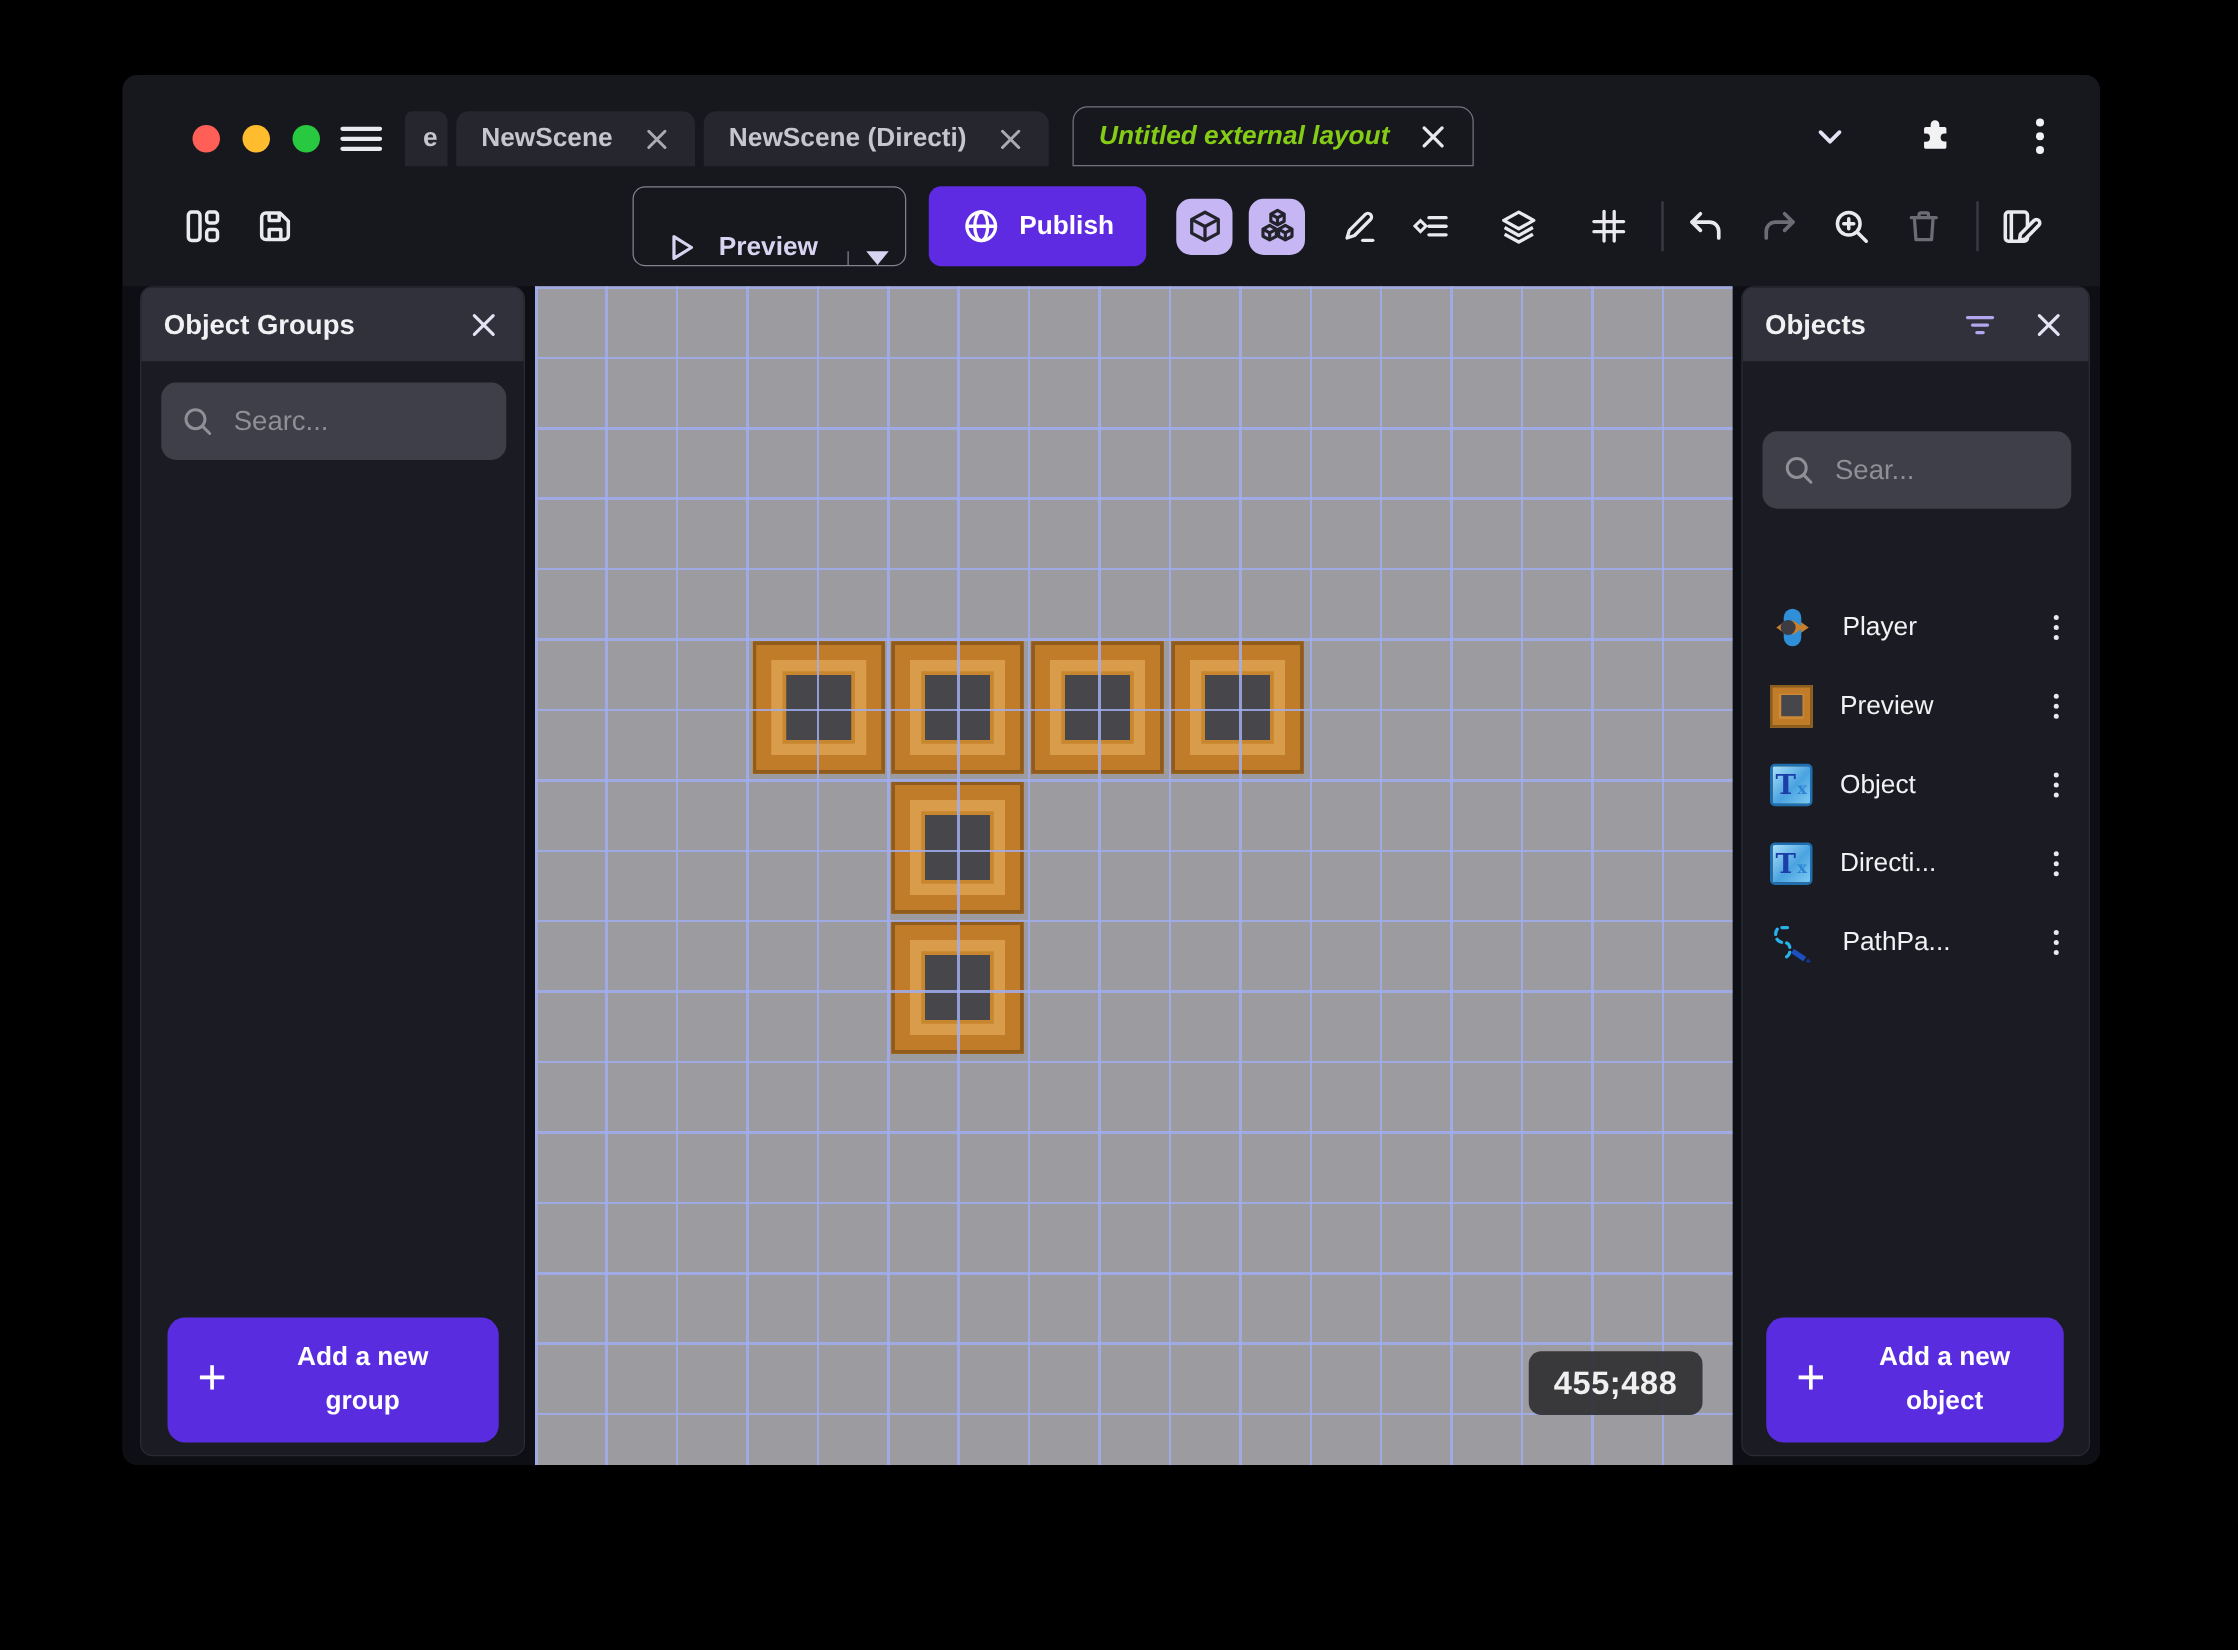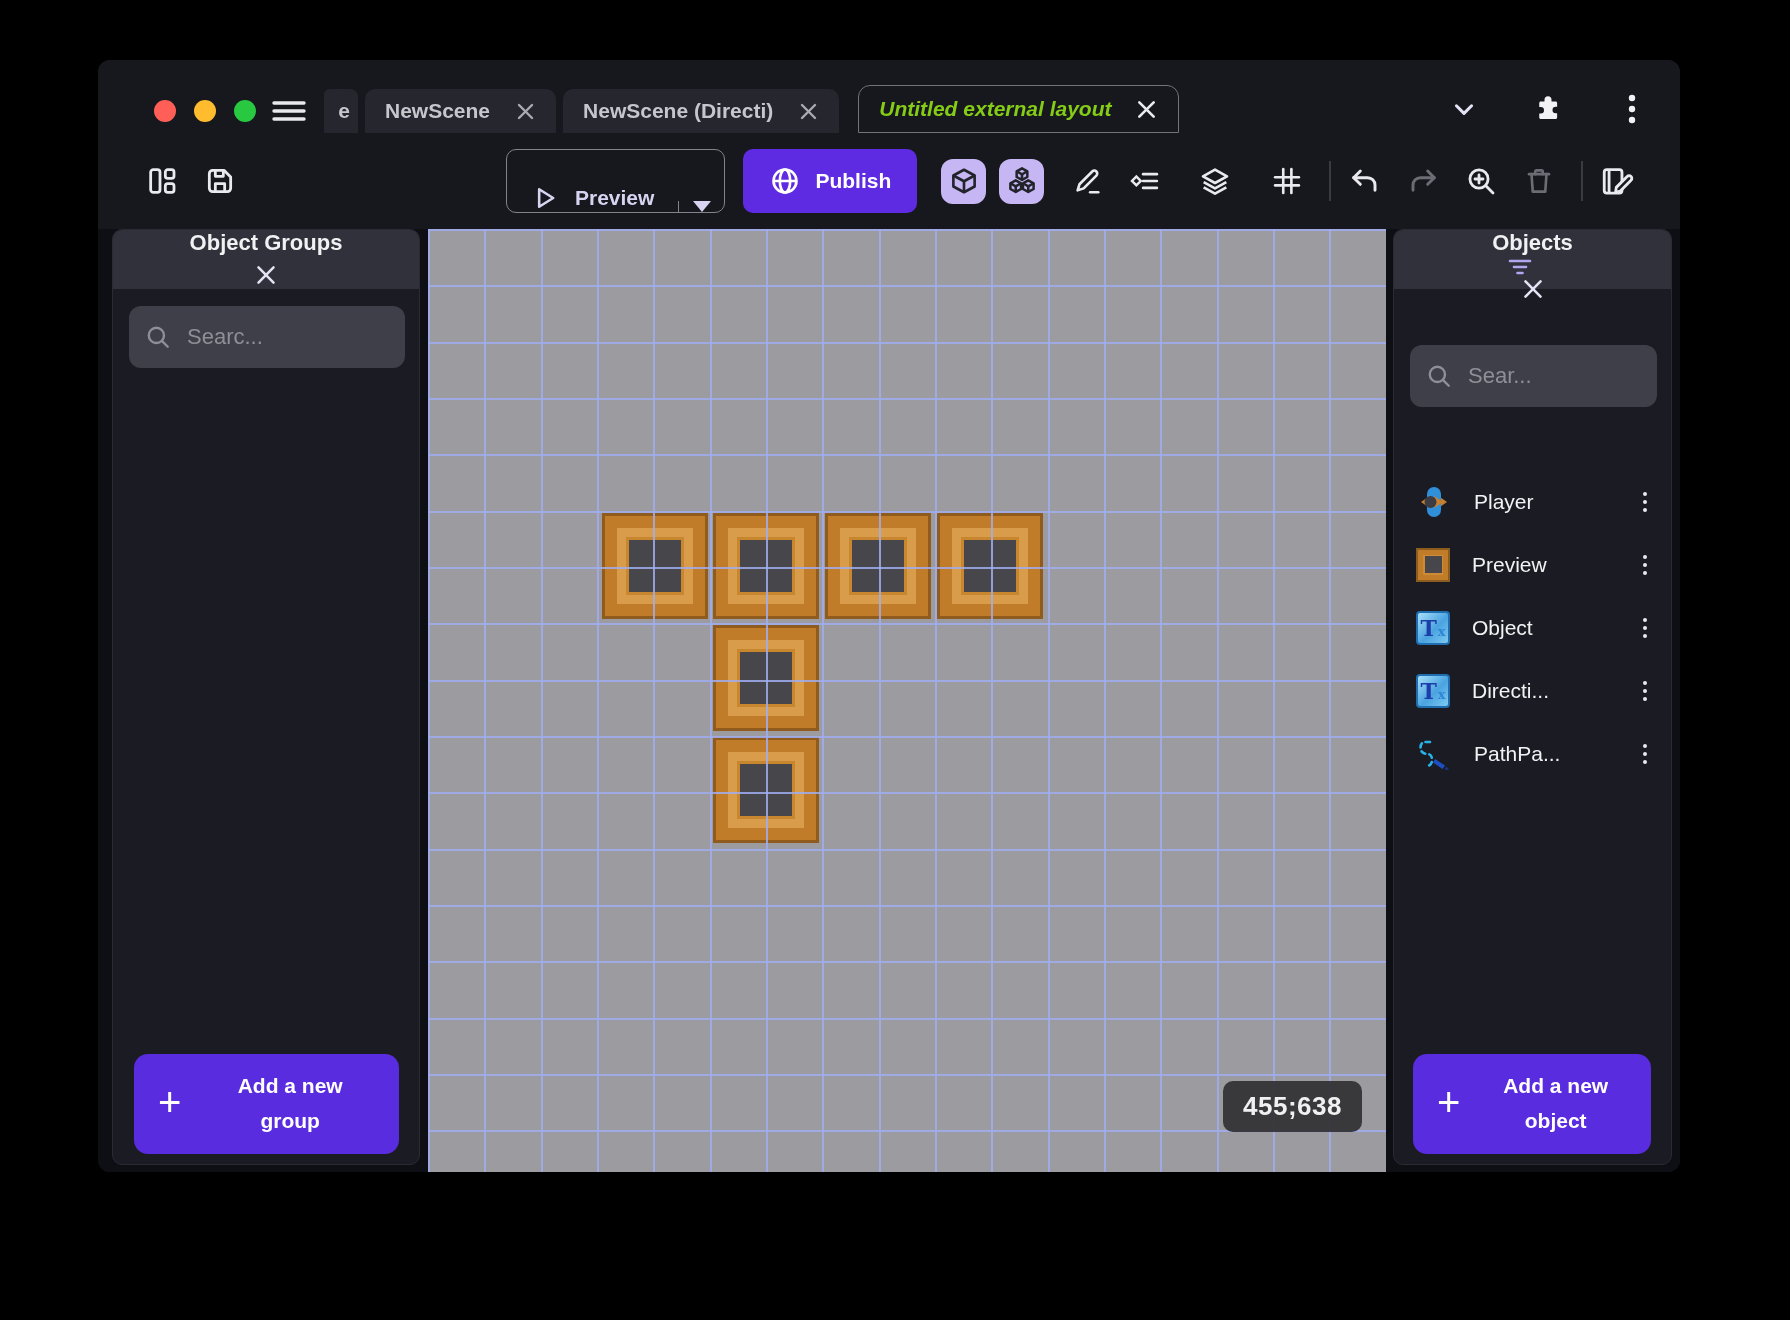--- a/index.html
+++ b/index.html
@@ -50,21 +50,21 @@
   .toggle-btn.first { margin-left:24px; }
 
   .pen-group { margin-left:10px; display:flex; align-items:center; }
 
   
   .content { flex:1; display:flex; background:#0e0f14; min-height:0; }
 
   .panel { width:308px; background:#1b1c23; border:1px solid #2a2b33; border-radius:10px;
            margin:0 0 7px 14px; display:flex; flex-direction:column; overflow:hidden; }
   .panel.right { width:279px; margin:0 8px 7px 0;gap:39px; }
-  .panel-header { height:59px; background:#30313a; display:flex; align-items:center; padding:0 18px; flex-shrink:0;flex-direction:column; }
+  .panel-header { height:59px; background:#30313a; display:flex; align-items:center; padding:0 18px; flex-shrink:0; }
   .panel-title { font-size:22px; font-weight:700; color:#f1f1f4; }
   .panel-header .spacer { flex:1; }
   .panel-x { width:28px; height:28px; display:flex; align-items:center; justify-content:center; }
   .filter-btn { width:30px; height:28px; display:flex; align-items:center; justify-content:center; margin-right:26px; }
 
   .searchbox { margin:17px 14px 10px 16px; height:62px; background:#3e3f48; border-radius:12px;
                display:flex; align-items:center; padding:12px 16px; gap:16px; flex-shrink:0; }
   .searchbox input { flex:1; background:transparent; border:none; outline:none; color:#d7d7dc;
                      font-size:22px; font-family:"Liberation Sans", sans-serif; }
   .searchbox input::placeholder { color:#8f8f98; }
@@ -359,21 +359,21 @@
     </aside>
 
     <div class="canvas">
       <div class="block" style="left: 174px; top: 284px;"></div>
         <div class="block" style="left: 285px; top: 284px;"></div>
         <div class="block" style="left: 397px; top: 284px;"></div>
         <div class="block" style="left: 509px; top: 284px;"></div>
         <div class="block" style="left: 285px; top: 396px;"></div>
         <div class="block" style="left: 285px; top: 508px;"></div>
         <div class="gridlines"></div>
-      <div class="coords-badge" style="left: 795px; top: 852px;">455;638</div>
+      <div class="coords-badge" style="left: 795px; top: 852px;">455;488</div>
     </div>
 
     <aside class="panel right">
       <div class="panel-header">
         <span class="panel-title">Objects</span>
         <span class="spacer"></span>
         <span class="filter-btn">
           <svg width="26" height="22" viewBox="0 0 26 22">
               <g stroke="#b3a6ee" stroke-width="2.6" stroke-linecap="round">
                 <line x1="3" y1="5" x2="23" y2="5"></line>

